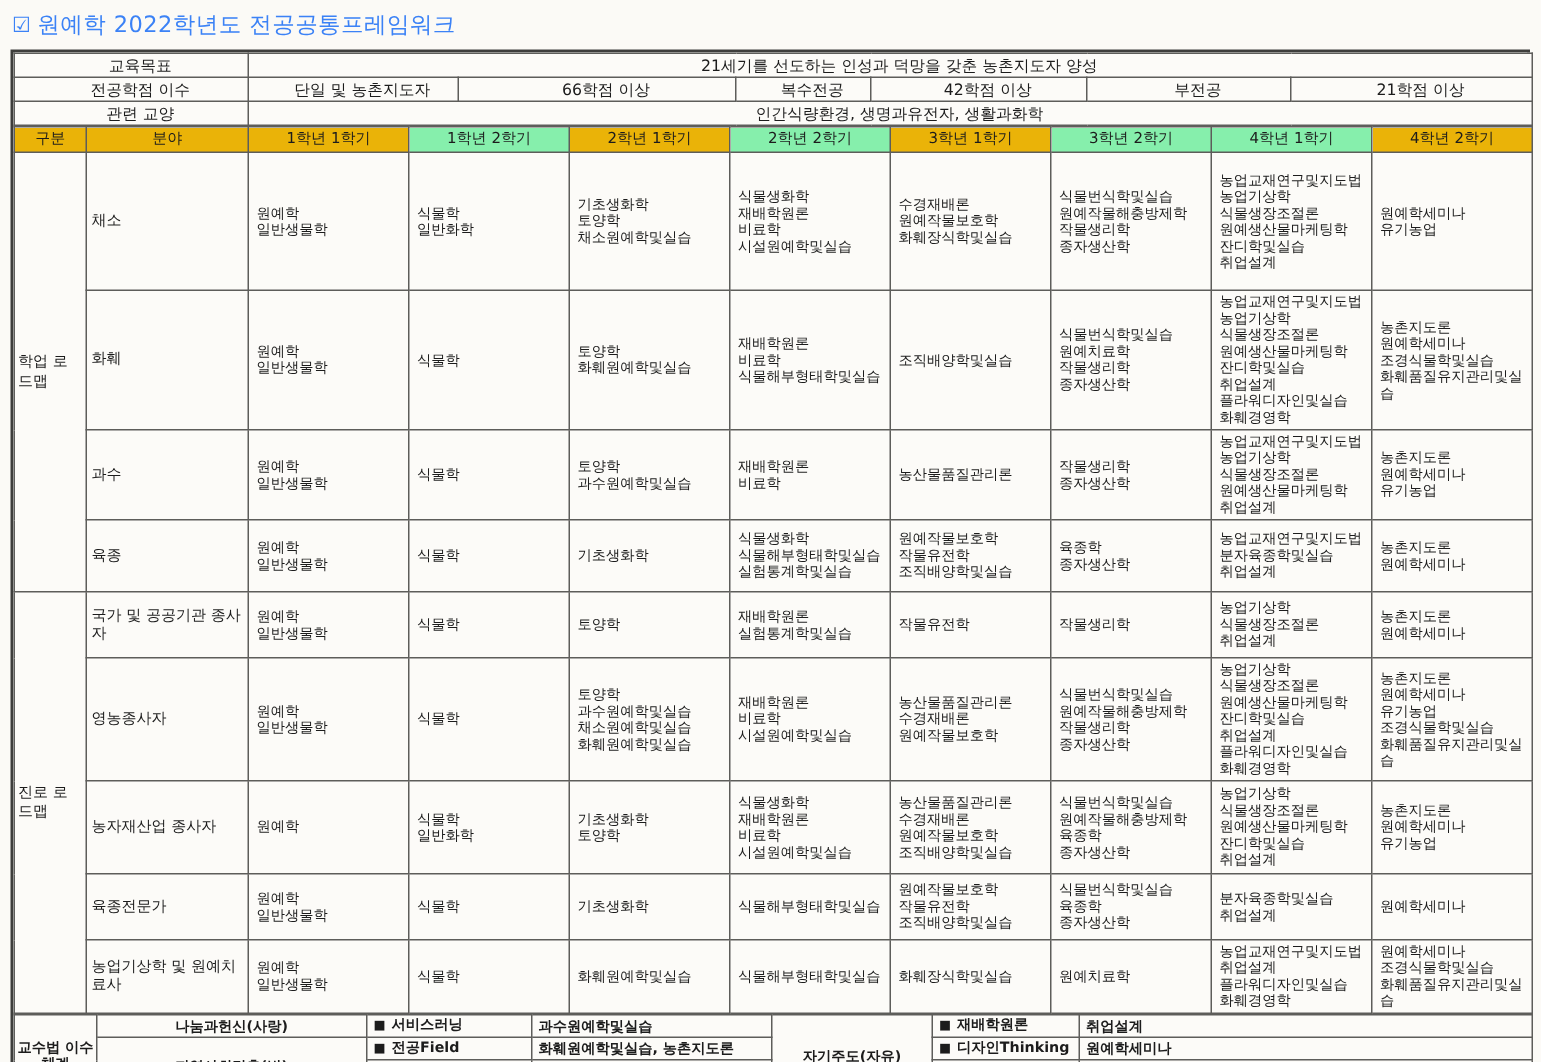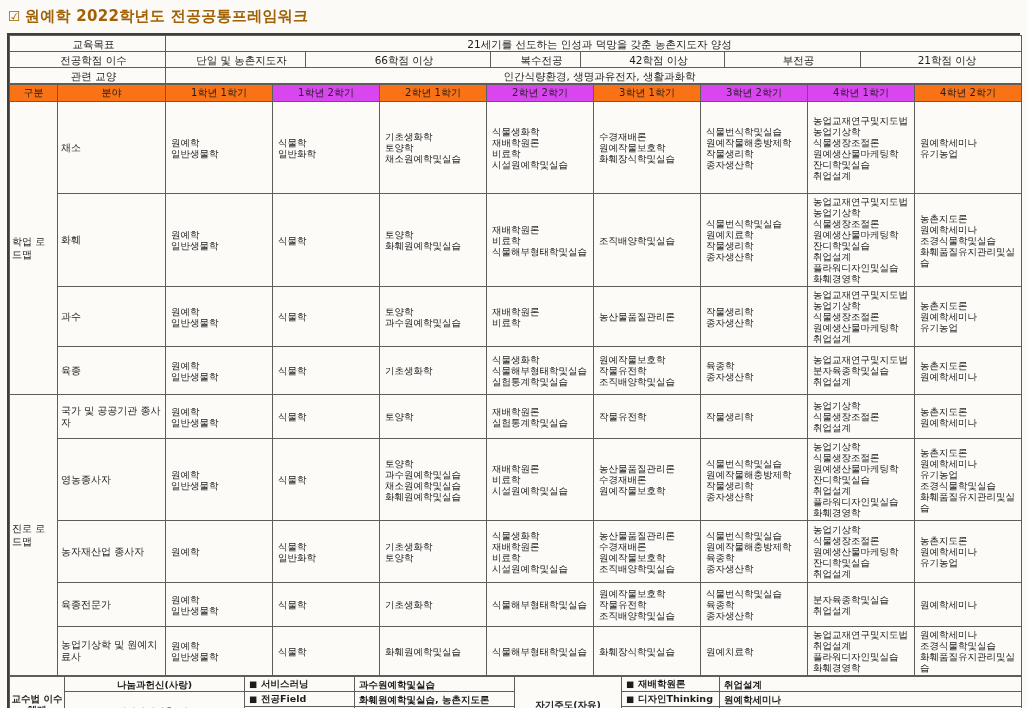--- a/index.html
+++ b/index.html
@@ -5,38 +5,38 @@
   html,body{margin:0;padding:0;}
   body{
     width:1027px;height:708px;
     background:#fbfaf6;
     font-family:"DejaVu Sans",sans-serif;
     color:#1c1c1c;
     -webkit-font-smoothing:antialiased;
   }
   .page{position:relative;width:1013px;padding:4px 7px 0 7px;}
   .title{
-    font-size:15px;font-weight:bold;letter-spacing:.3px;
-    margin:3px 0 7px 1px;color:#a16207;
+    font-size:15px;font-weight:normal;letter-spacing:.3px;
+    margin:3px 0 7px 1px;color:#3b82f6;
   }
   .title .cb{font-size:14px;margin-right:4px;}
   table{border-collapse:collapse;table-layout:fixed;width:1013px;background:#fcfbf8;}
   td,th{
     border:1px solid #5d5d5a;
     font-size:10px;font-weight:normal;
     padding:1px 2px;vertical-align:middle;overflow:hidden;
     line-height:12px;
   }
   .outer{border:2px solid #3e3e3c;}
   
   .ht td{height:13px;text-align:center;font-size:10.5px;padding-left:14px;}
   .ht .lbl{font-size:10.5px;}
   
-  .mt th{height:14px;text-align:center;font-size:10px;background:#f97316;}
-  .mt th.sh{background:#d946ef;text-align:center;}
+  .mt th{height:14px;text-align:center;font-size:10px;background:#eab308;}
+  .mt th.sh{background:#86efac;text-align:center;}
   .grp{text-align:left;font-size:10px;line-height:13px;padding:2px;}
   .field{text-align:left;font-size:10px;line-height:12px;padding:2px 3px;}
   .cc{
     text-align:left;vertical-align:middle;
     white-space:pre-line;line-height:11px;font-size:9.5px;
     padding:2px 2px 2px 5px;
   }
   tr.r0{height:92px;} tr.r1{height:92px;} tr.r2{height:52px;} tr.r3{height:48px;}
   tr.r4{height:44px;} tr.r5{height:76px;} tr.r6{height:62px;} tr.r7{height:44px;} tr.r8{height:46px;}
   

